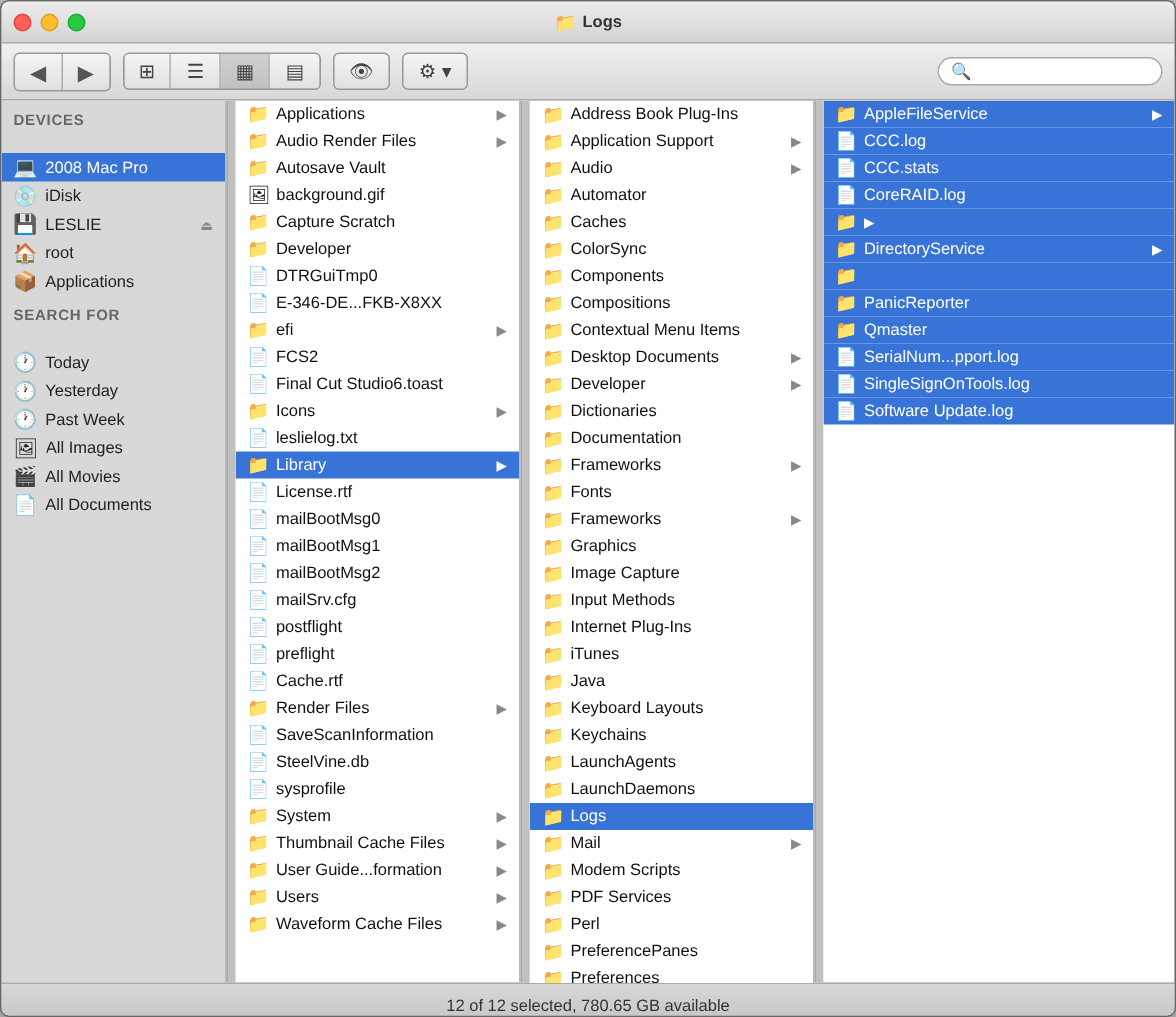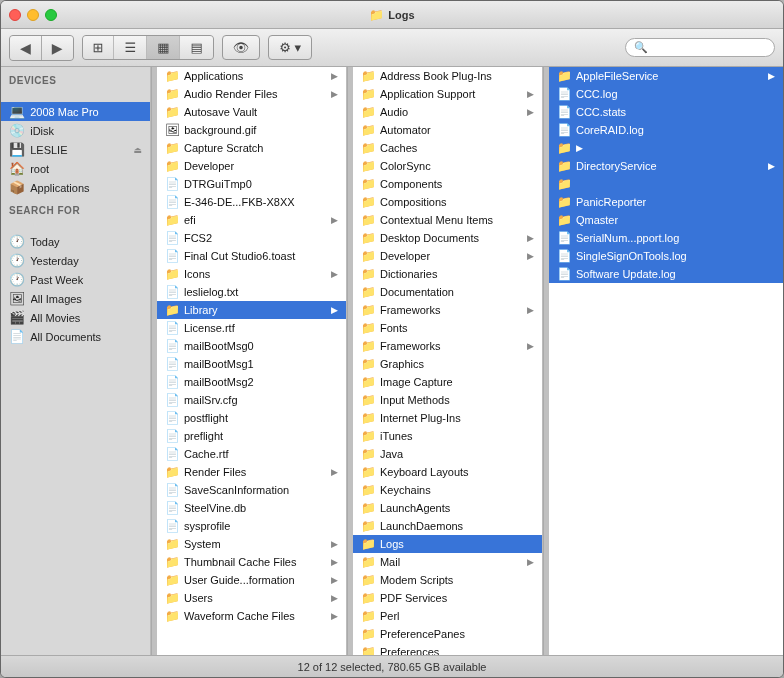--- a/index.html
+++ b/index.html
@@ -206,21 +206,21 @@
     .file-item.selected .arrow { color: white; }
     .file-item .file-icon { font-size: 12px; flex-shrink: 0; }
     .file-item .file-name { flex: 1; overflow: hidden; text-overflow: ellipsis; }
     .file-item .arrow { font-size: 9px; color: #888; flex-shrink: 0; }
     
     .statusbar {
       height: 22px;
       background: linear-gradient(to bottom, #d8d8d8, #c8c8c8);
       border-top: 1px solid #aaa;
       display: flex;
-      align-items: center;
+      align-items: flex-end;
       justify-content: center;
       font-size: 11px;
       color: #333;
       flex-shrink: 0;
     }
     
     ::-webkit-scrollbar { width: 8px; height: 8px; }
     ::-webkit-scrollbar-track { background: #e8e8e8; }
     ::-webkit-scrollbar-thumb { background: #aaa; border-radius: 4px; }
     .resize-handle {

